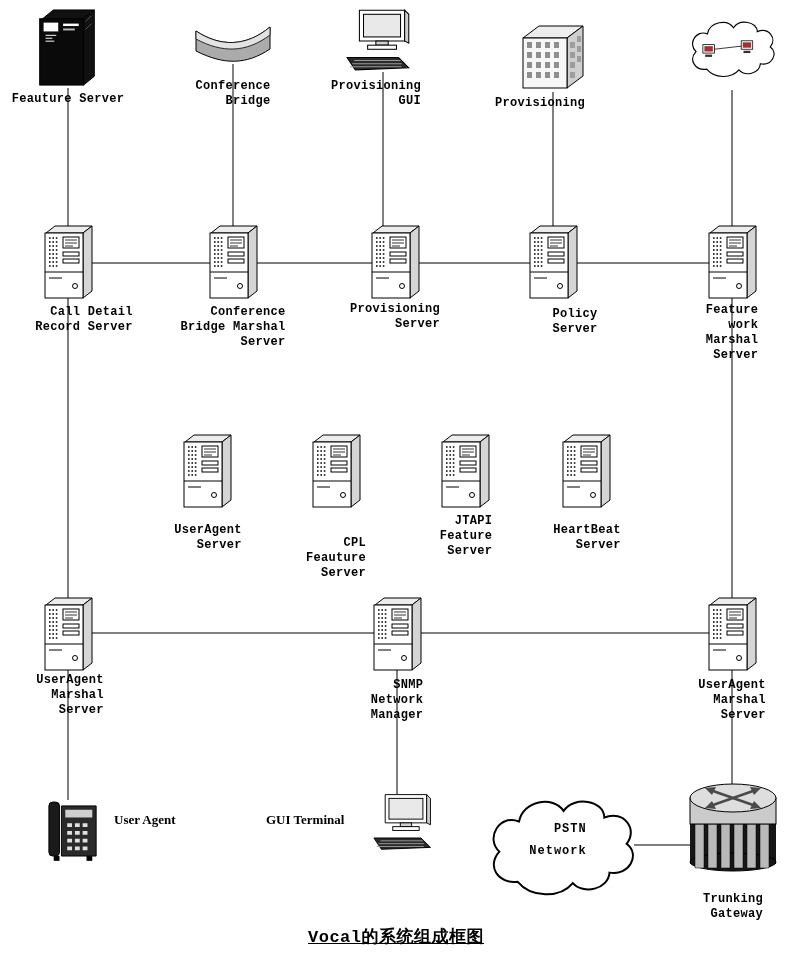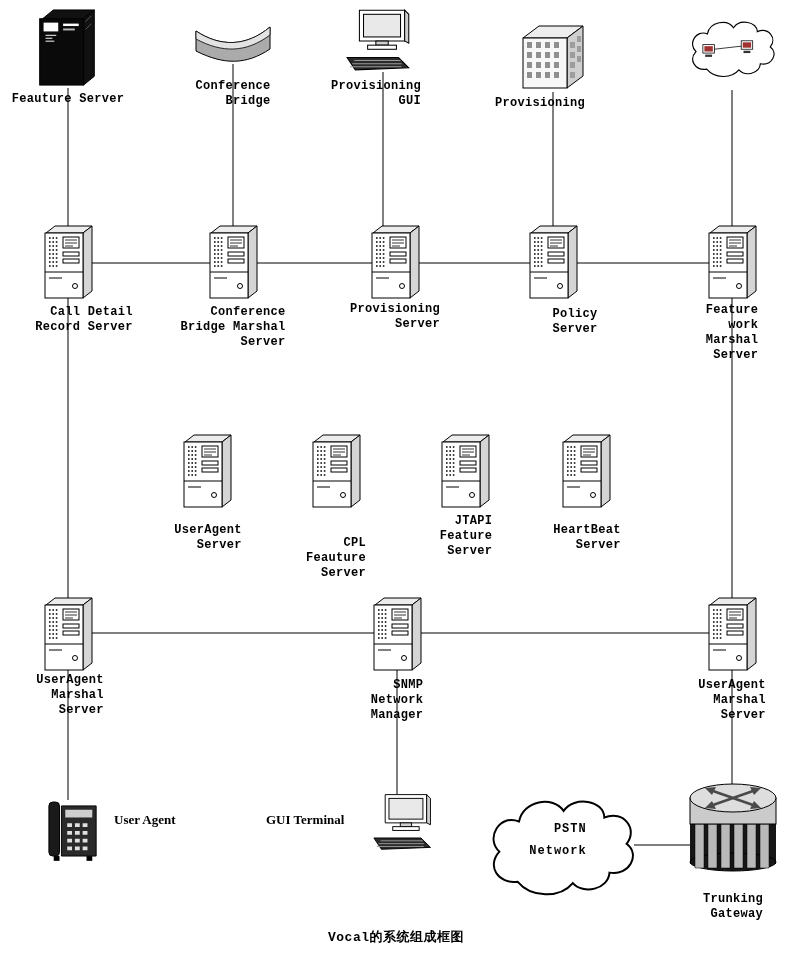--- a/index.html
+++ b/index.html
@@ -6,21 +6,21 @@
   .stage{position:relative;width:806px;height:962px;background:#ffffff;overflow:hidden;
          font-family:"Liberation Mono",monospace;color:#000;}
   .wires{position:absolute;left:0;top:0;z-index:0;}
   .wires line{stroke:#000;stroke-width:1;}
   .icon{position:absolute;z-index:1;}
   .lbl{position:absolute;z-index:2;transform:translateX(-50%);text-align:right;
        font:bold 12px/15px "Liberation Mono",monospace;white-space:pre-line;letter-spacing:0.3px;}
   .lbl-flat{position:absolute;z-index:2;font:bold 13px/16px "Liberation Serif",serif;
             white-space:pre-line;text-align:center;}
   .lbl-pstn{line-height:22px;letter-spacing:1px;}
-  .lbl-title{font-size:13px;letter-spacing:0.5px;}
+  .lbl-title{font-size:17px;letter-spacing:0.5px;text-decoration:underline;}
   svg{display:block;}
 </style>
 </head>
 <body>
 
 <div class="stage">
 
   <svg width="0" height="0" style="position:absolute" aria-hidden="true">
     <defs>
       <symbol id="sym-tower" viewBox="0 0 52 76">

